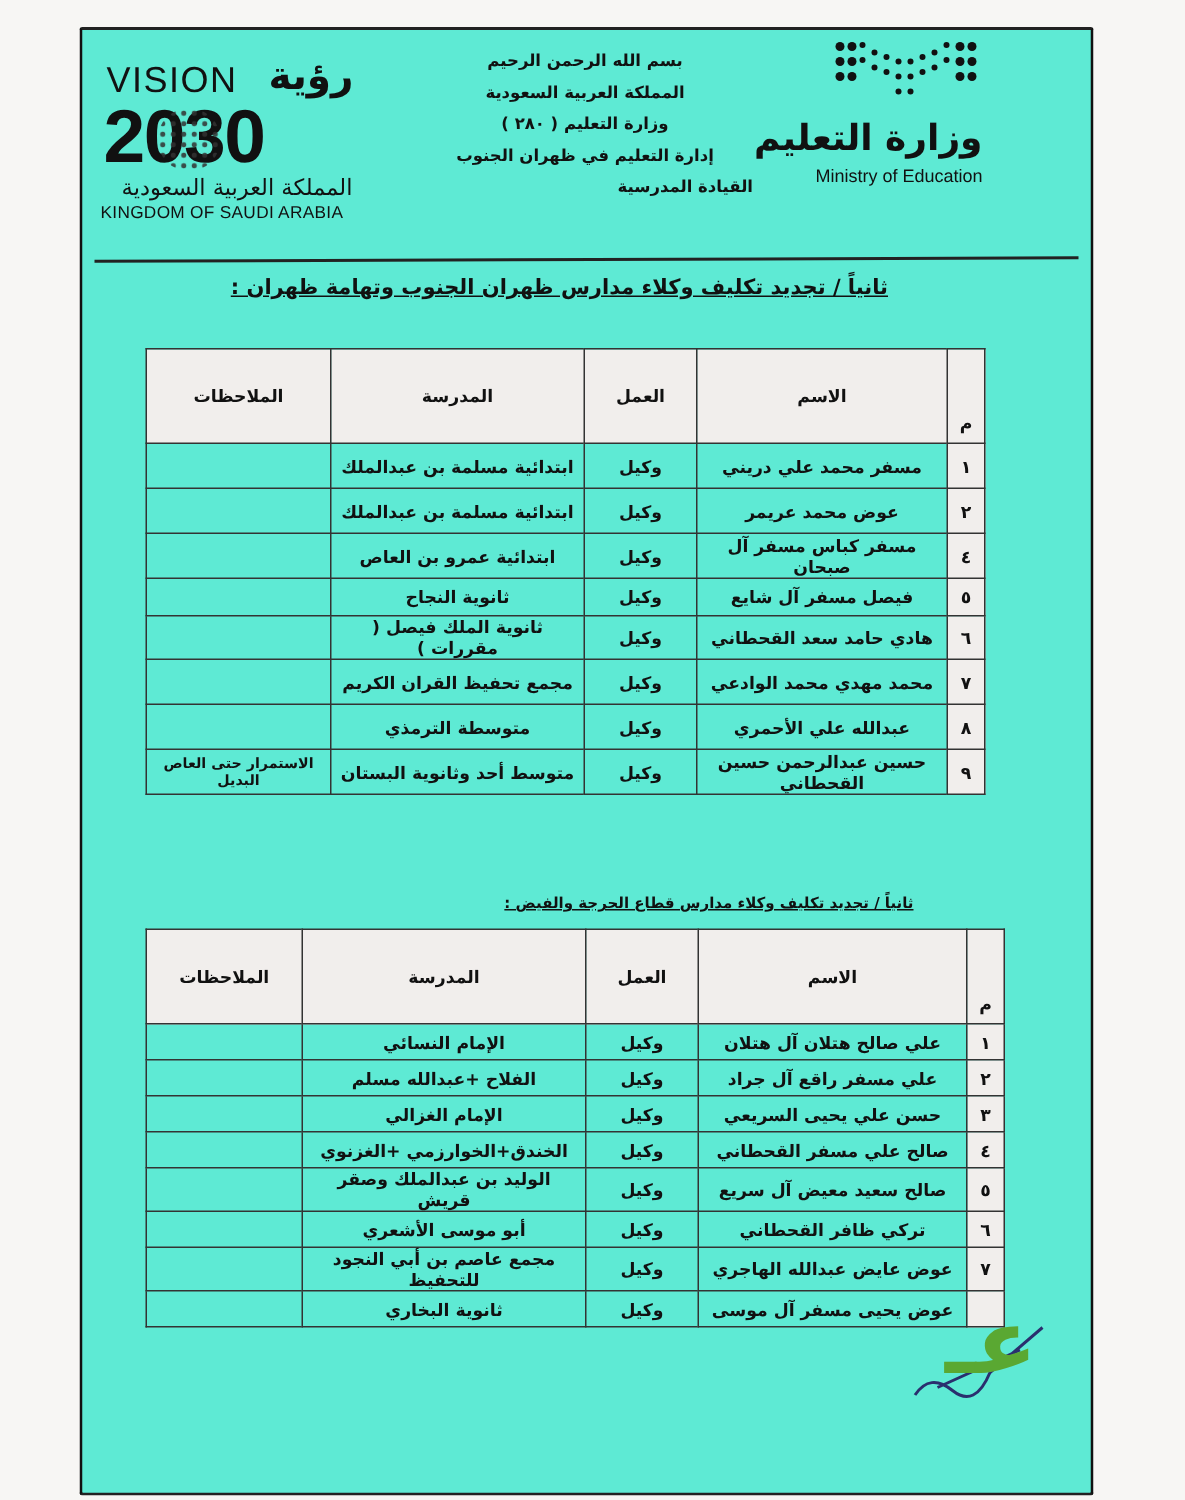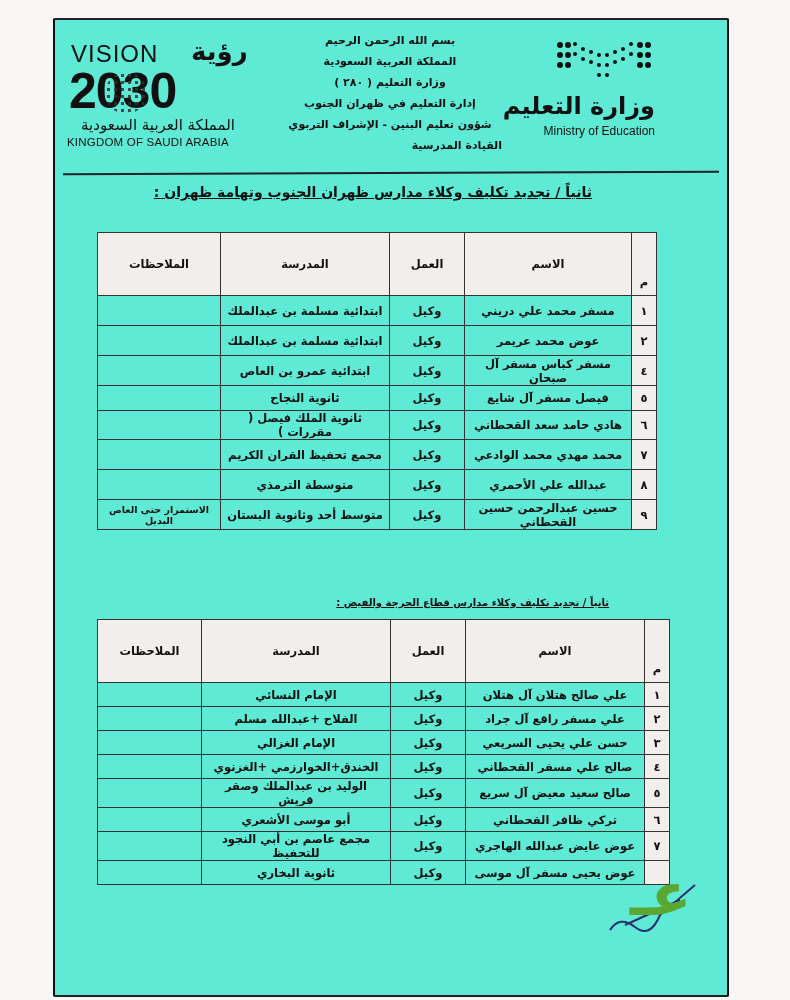--- a/index.html
+++ b/index.html
@@ -5,31 +5,31 @@
   html,body{margin:0;padding:0;}
   body{width:790px;height:1000px;background:#f7f6f4;position:relative;overflow:hidden;
        font-family:"DejaVu Sans",sans-serif;color:#111;}
   .sheet{position:absolute;left:53px;top:18px;width:672px;height:975px;background:#5eead4;
          border-left:2px solid #111;border-right:2px solid #111;border-bottom:2px solid #222;
          border-top:2px solid #222;border-radius:2px;}
   .abs{position:absolute;}
   
   .vision{left:12px;top:20px;width:190px;height:115px;}
   .vision .v1{position:absolute;left:4px;top:0;font-size:24px;letter-spacing:1px;font-family:"Liberation Sans",sans-serif;}
-  .vision .v1ar{position:absolute;left:124px;top:-4px;font-size:26px;font-weight:bold;font-family:"DejaVu Sans",sans-serif;direction:rtl;}
+  .vision .v1ar{position:absolute;left:112px;top:-4px;font-size:26px;font-weight:bold;font-family:"DejaVu Sans",sans-serif;direction:rtl;}
   .vision .v2{position:absolute;left:2px;top:22px;font-size:50px;font-weight:bold;letter-spacing:-1px;font-family:"Liberation Sans",sans-serif;}
   .vision .emblem{position:absolute;left:38px;top:32px;width:42px;height:42px;border-radius:50%;
      background:radial-gradient(circle,#333 1.5px,transparent 2px) 0 0/7px 7px;opacity:.85;}
   .vision .v3{position:absolute;left:0;top:76px;width:182px;text-align:center;font-size:15px;direction:rtl;}
   .vision .v4{position:absolute;left:0;top:96px;font-size:11.5px;font-family:"Liberation Sans",sans-serif;letter-spacing:.2px;}
   
   .center{left:205px;top:10px;width:260px;text-align:center;direction:rtl;font-weight:bold;font-size:11px;line-height:21px;}
   .center .l5{text-align:right;padding-right:18px;}
   
-  .moe{left:440px;top:22px;width:160px;height:100px;}
+  .moe{left:440px;top:8px;width:160px;height:100px;}
   .moe .dots{position:absolute;left:62px;top:0;width:96px;height:40px;}
   .moe .dots span{position:absolute;width:5px;height:5px;border-radius:50%;background:#111;}
   .moe .ar{position:absolute;right:0;top:50px;font-size:24px;direction:rtl;font-weight:bold;}
   .moe .en{position:absolute;right:0;top:82px;font-size:12px;font-family:"Liberation Sans",sans-serif;}
   .hr{left:8px;top:152px;width:656px;height:0;border-top:2px solid #222;transform:rotate(-0.2deg);}
   .title{direction:rtl;font-weight:bold;font-size:14px;text-decoration:underline;text-align:right;}
   .t1{right:135px;top:164px;}
   .t2{right:118px;top:577px;font-size:10px;}
   table{position:absolute;border-collapse:collapse;direction:rtl;font-size:11.5px;font-weight:bold;}
   td,th{border:1.5px solid #333;text-align:center;padding:0 4px;}
@@ -53,21 +53,20 @@
     <span class="emblem"></span>
     <span class="v3">المملكة العربية السعودية</span>
     <span class="v4">KINGDOM OF SAUDI ARABIA</span>
   </div>
 
   <div class="abs center">
     <div>بسم الله الرحمن الرحيم</div>
     <div>المملكة العربية السعودية</div>
     <div>وزارة التعليم ( ٢٨٠ )</div>
     <div>إدارة التعليم في ظهران الجنوب</div>
-    <div>شؤون تعليم البنين -    الإشراف التربوي</div>
     <div class="l5">القيادة المدرسية</div>
   </div>
 
   <div class="abs moe">
     <div class="dots" id="moedots">
         <span style="left: 0px; top: 0px; width: 6px; height: 6px;"></span>
         <span style="left: 0px; top: 10px; width: 6px; height: 6px;"></span>
         <span style="left: 0px; top: 20px; width: 6px; height: 6px;"></span>
         <span style="left: 8px; top: 0px; width: 6px; height: 6px;"></span>
         <span style="left: 8px; top: 10px; width: 6px; height: 6px;"></span>

